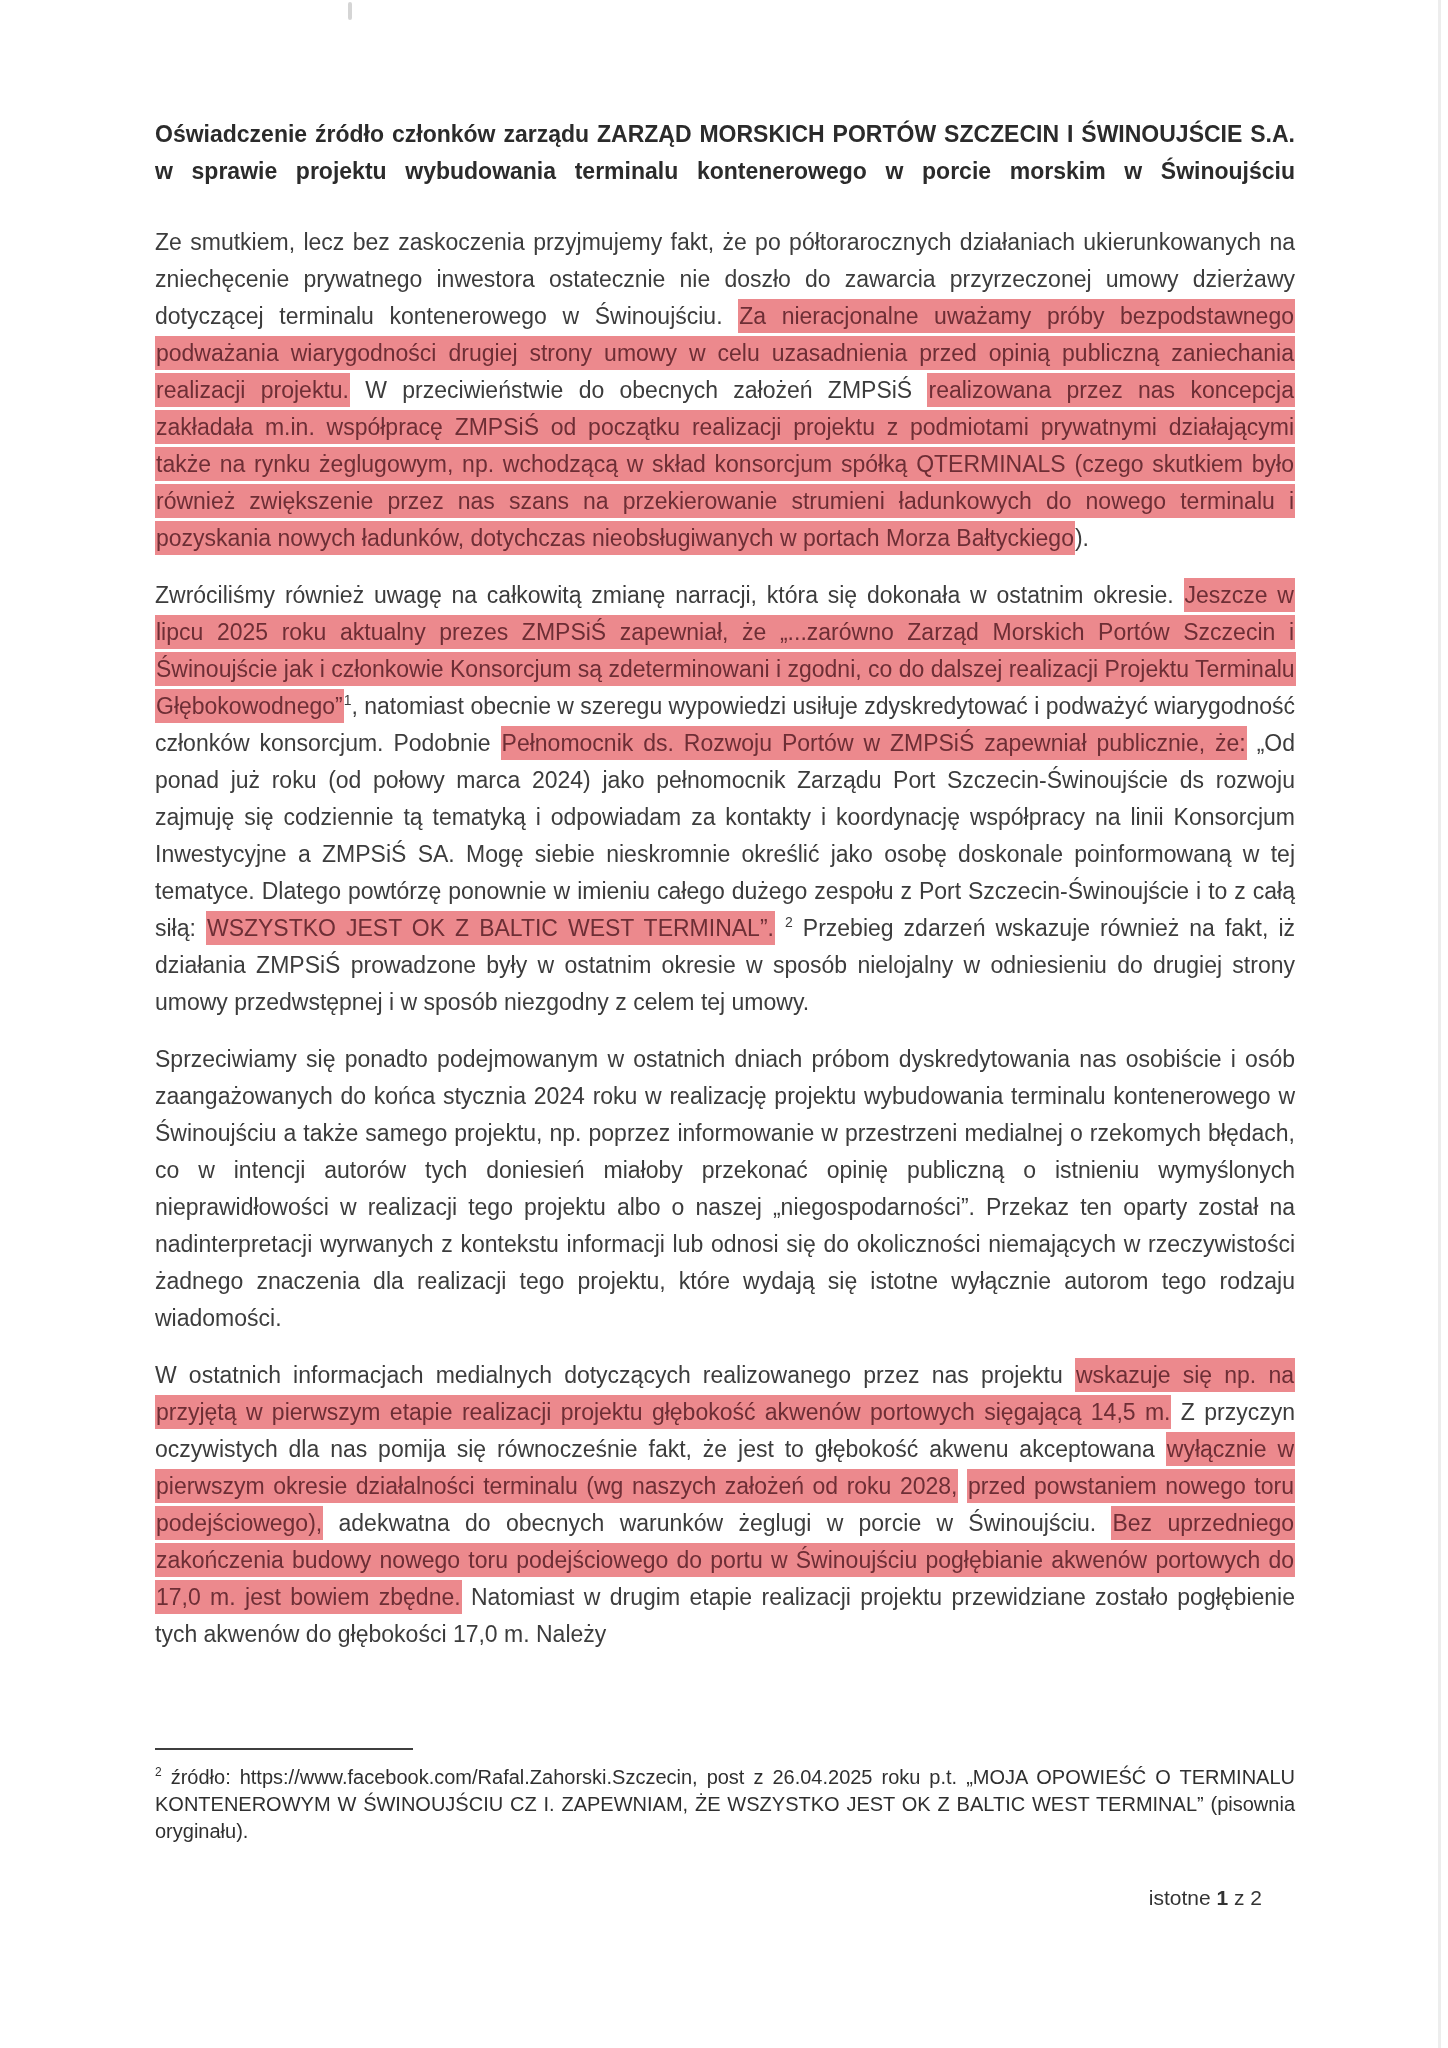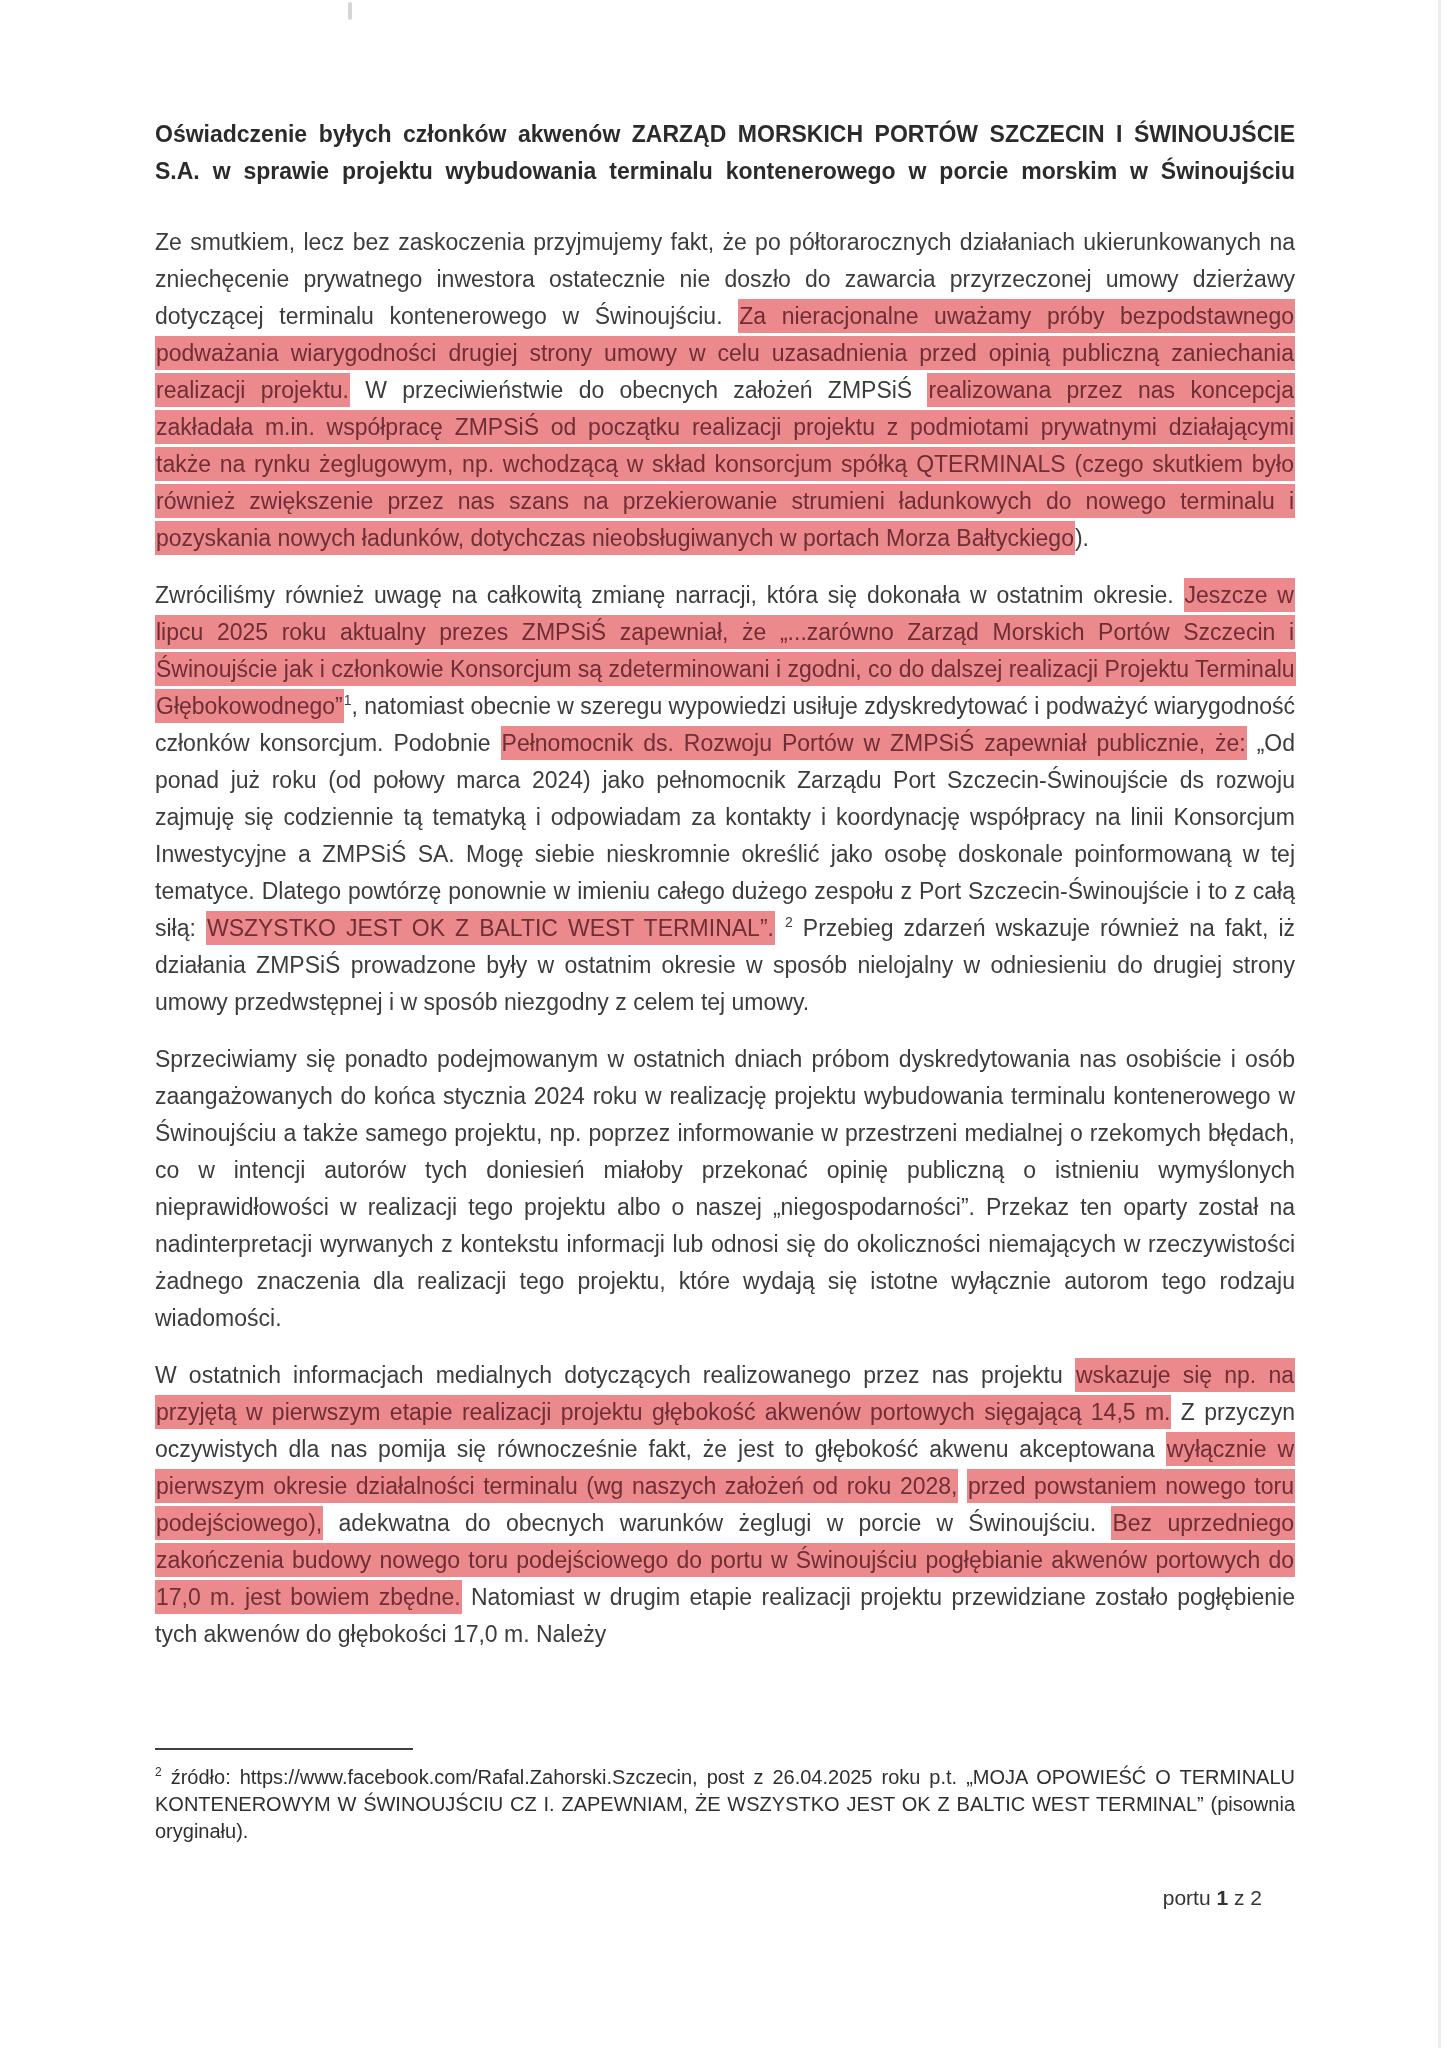--- a/index.html
+++ b/index.html
@@ -89,31 +89,31 @@
 </style>
 </head>
 <body>
 
 <div class="page">
   <div class="artifact-top"></div>
   <div class="artifact-edge"></div>
 
   <div class="content">
 
-    <p class="doc-title">Oświadczenie byłych członków akwenów ZARZĄD MORSKICH PORTÓW SZCZECIN I ŚWINOUJŚCIE S.A. w sprawie projektu wybudowania terminalu kontenerowego w porcie morskim w Świnoujściu</p>
+    <p class="doc-title">Oświadczenie źródło członków zarządu ZARZĄD MORSKICH PORTÓW SZCZECIN I ŚWINOUJŚCIE S.A. w sprawie projektu wybudowania terminalu kontenerowego w porcie morskim w Świnoujściu</p>
 
     <p class="para"><span class="run">Ze smutkiem, lecz bez zaskoczenia przyjmujemy fakt, że po półtorarocznych działaniach ukierunkowanych na zniechęcenie prywatnego inwestora ostatecznie nie doszło do zawarcia przyrzeczonej umowy dzierżawy dotyczącej terminalu kontenerowego w Świnoujściu. </span><span class="hl">Za nieracjonalne uważamy próby bezpodstawnego podważania wiarygodności drugiej strony umowy w celu uzasadnienia przed opinią publiczną zaniechania realizacji projektu.</span><span class="run"> W przeciwieństwie do obecnych założeń ZMPSiŚ </span><span class="hl">realizowana przez nas koncepcja zakładała m.in. współpracę ZMPSiŚ od początku realizacji projektu z podmiotami prywatnymi działającymi także na rynku żeglugowym, np. wchodzącą w skład konsorcjum spółką QTERMINALS (czego skutkiem było również zwiększenie przez nas szans na przekierowanie strumieni ładunkowych do nowego terminalu i pozyskania nowych ładunków, dotychczas nieobsługiwanych w portach Morza Bałtyckiego</span><span class="run">).</span></p>
 
     <p class="para"><span class="run">Zwróciliśmy również uwagę na całkowitą zmianę narracji, która się dokonała w ostatnim okresie. </span><span class="hl">Jeszcze w lipcu 2025 roku aktualny prezes ZMPSiŚ zapewniał, że „...zarówno Zarząd Morskich Portów Szczecin i Świnoujście jak i członkowie Konsorcjum są zdeterminowani i zgodni, co do dalszej realizacji Projektu Terminalu Głębokowodnego”</span><sup class="note-ref">1</sup><span class="run">, natomiast obecnie w szeregu wypowiedzi usiłuje zdyskredytować i podważyć wiarygodność członków konsorcjum. Podobnie </span><span class="hl">Pełnomocnik ds. Rozwoju Portów w ZMPSiŚ zapewniał publicznie, że:</span><span class="run"> „Od ponad już roku (od połowy marca 2024) jako pełnomocnik Zarządu Port Szczecin-Świnoujście ds rozwoju zajmuję się codziennie tą tematyką i odpowiadam za kontakty i koordynację współpracy na linii Konsorcjum Inwestycyjne a ZMPSiŚ SA. Mogę siebie nieskromnie określić jako osobę doskonale poinformowaną w tej tematyce. Dlatego powtórzę ponownie w imieniu całego dużego zespołu z Port Szczecin-Świnoujście i to z całą siłą: </span><span class="hl">WSZYSTKO JEST OK Z BALTIC WEST TERMINAL”.</span><span class="run"> </span><sup class="note-ref">2</sup><span class="run"> Przebieg zdarzeń wskazuje również na fakt, iż działania ZMPSiŚ prowadzone były w ostatnim okresie w sposób nielojalny w odniesieniu do drugiej strony umowy przedwstępnej i w sposób niezgodny z celem tej umowy.</span></p>
 
     <p class="para"><span class="run">Sprzeciwiamy się ponadto podejmowanym w ostatnich dniach próbom dyskredytowania nas osobiście i osób zaangażowanych do końca stycznia 2024 roku w realizację projektu wybudowania terminalu kontenerowego w Świnoujściu a także samego projektu, np. poprzez informowanie w przestrzeni medialnej o rzekomych błędach, co w intencji autorów tych doniesień miałoby przekonać opinię publiczną o istnieniu wymyślonych nieprawidłowości w realizacji tego projektu albo o naszej „niegospodarności”. Przekaz ten oparty został na nadinterpretacji wyrwanych z kontekstu informacji lub odnosi się do okoliczności niemających w rzeczywistości żadnego znaczenia dla realizacji tego projektu, które wydają się istotne wyłącznie autorom tego rodzaju wiadomości.</span></p>
 
     <p class="para"><span class="run">W ostatnich informacjach medialnych dotyczących realizowanego przez nas projektu </span><span class="hl">wskazuje się np. na przyjętą w pierwszym etapie realizacji projektu głębokość akwenów portowych sięgającą 14,5 m.</span><span class="run"> Z przyczyn oczywistych dla nas pomija się równocześnie fakt, że jest to głębokość akwenu akceptowana </span><span class="hl">wyłącznie w pierwszym okresie działalności terminalu (wg naszych założeń od roku 2028,</span><span class="run"> </span><span class="hl">przed powstaniem nowego toru podejściowego),</span><span class="run"> adekwatna do obecnych warunków żeglugi w porcie w Świnoujściu. </span><span class="hl">Bez uprzedniego zakończenia budowy nowego toru podejściowego do portu w Świnoujściu pogłębianie akwenów portowych do 17,0 m. jest bowiem zbędne.</span><span class="run"> Natomiast w drugim etapie realizacji projektu przewidziane zostało pogłębienie tych akwenów do głębokości 17,0 m. Należy</span></p>
 
     <div class="footnotes">
       <div class="fn-separator"></div>
       <p class="footnote"><sup class="note-ref">2</sup><span> źródło: https://www.facebook.com/Rafal.Zahorski.Szczecin, post z 26.04.2025 roku p.t. „MOJA OPOWIEŚĆ O TERMINALU KONTENEROWYM W ŚWINOUJŚCIU CZ I. ZAPEWNIAM, ŻE WSZYSTKO JEST OK Z BALTIC WEST TERMINAL” (pisownia oryginału).</span></p>
     </div>
 
   </div>
 
-  <div class="page-footer"><span>portu </span><span class="pg-num">1</span><span> z </span><span>2</span></div>
+  <div class="page-footer"><span>istotne </span><span class="pg-num">1</span><span> z </span><span>2</span></div>
 </div>
 
 </body></html>

